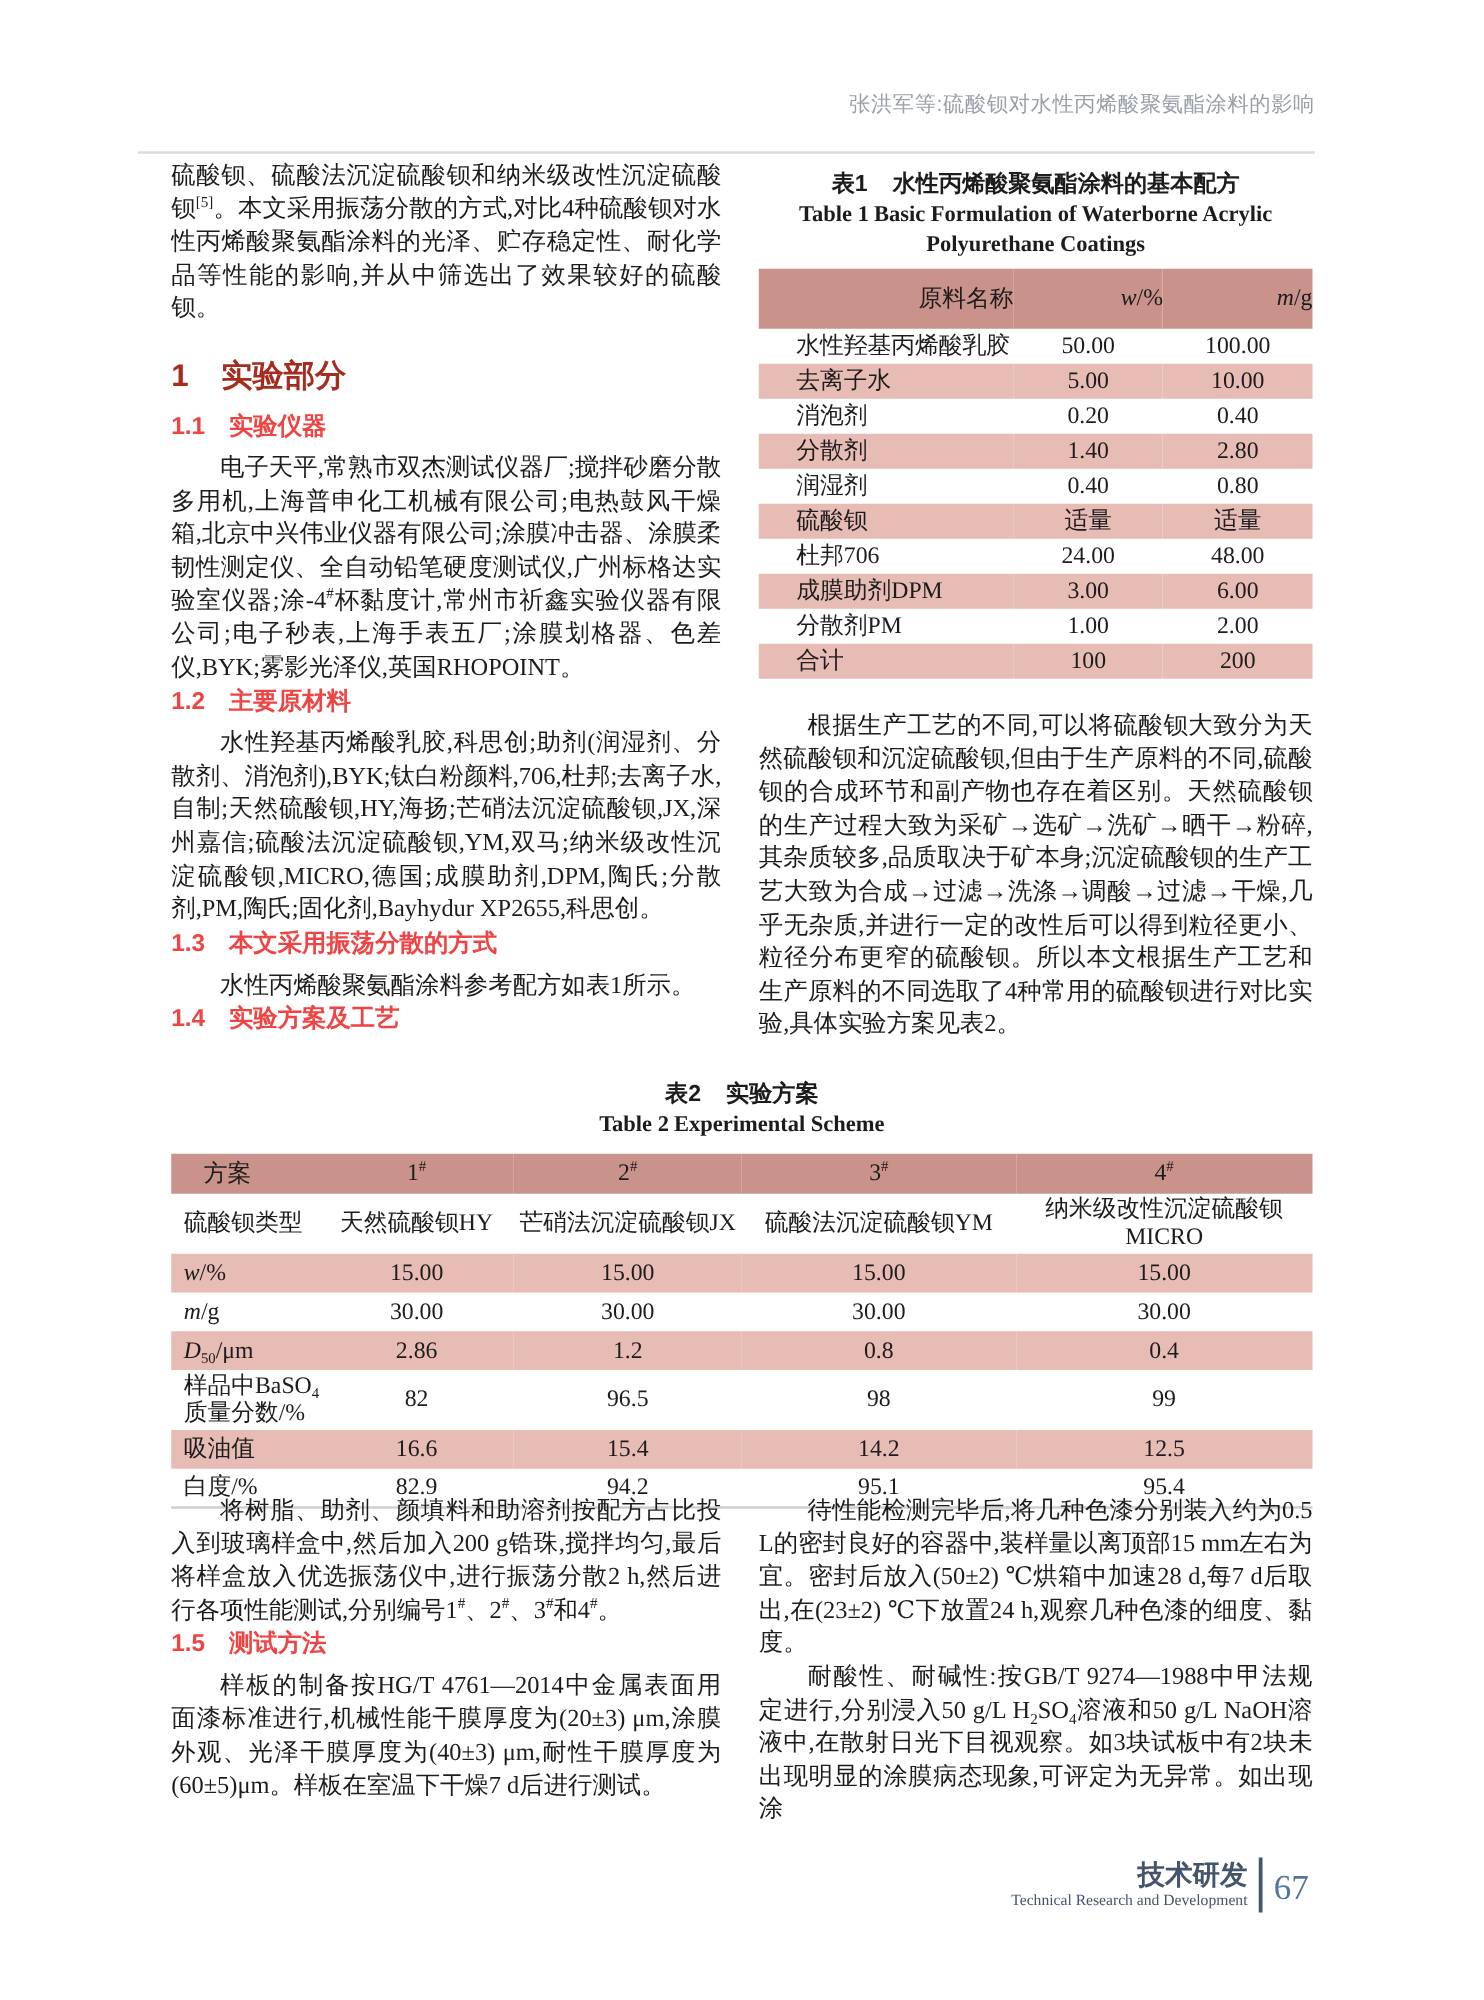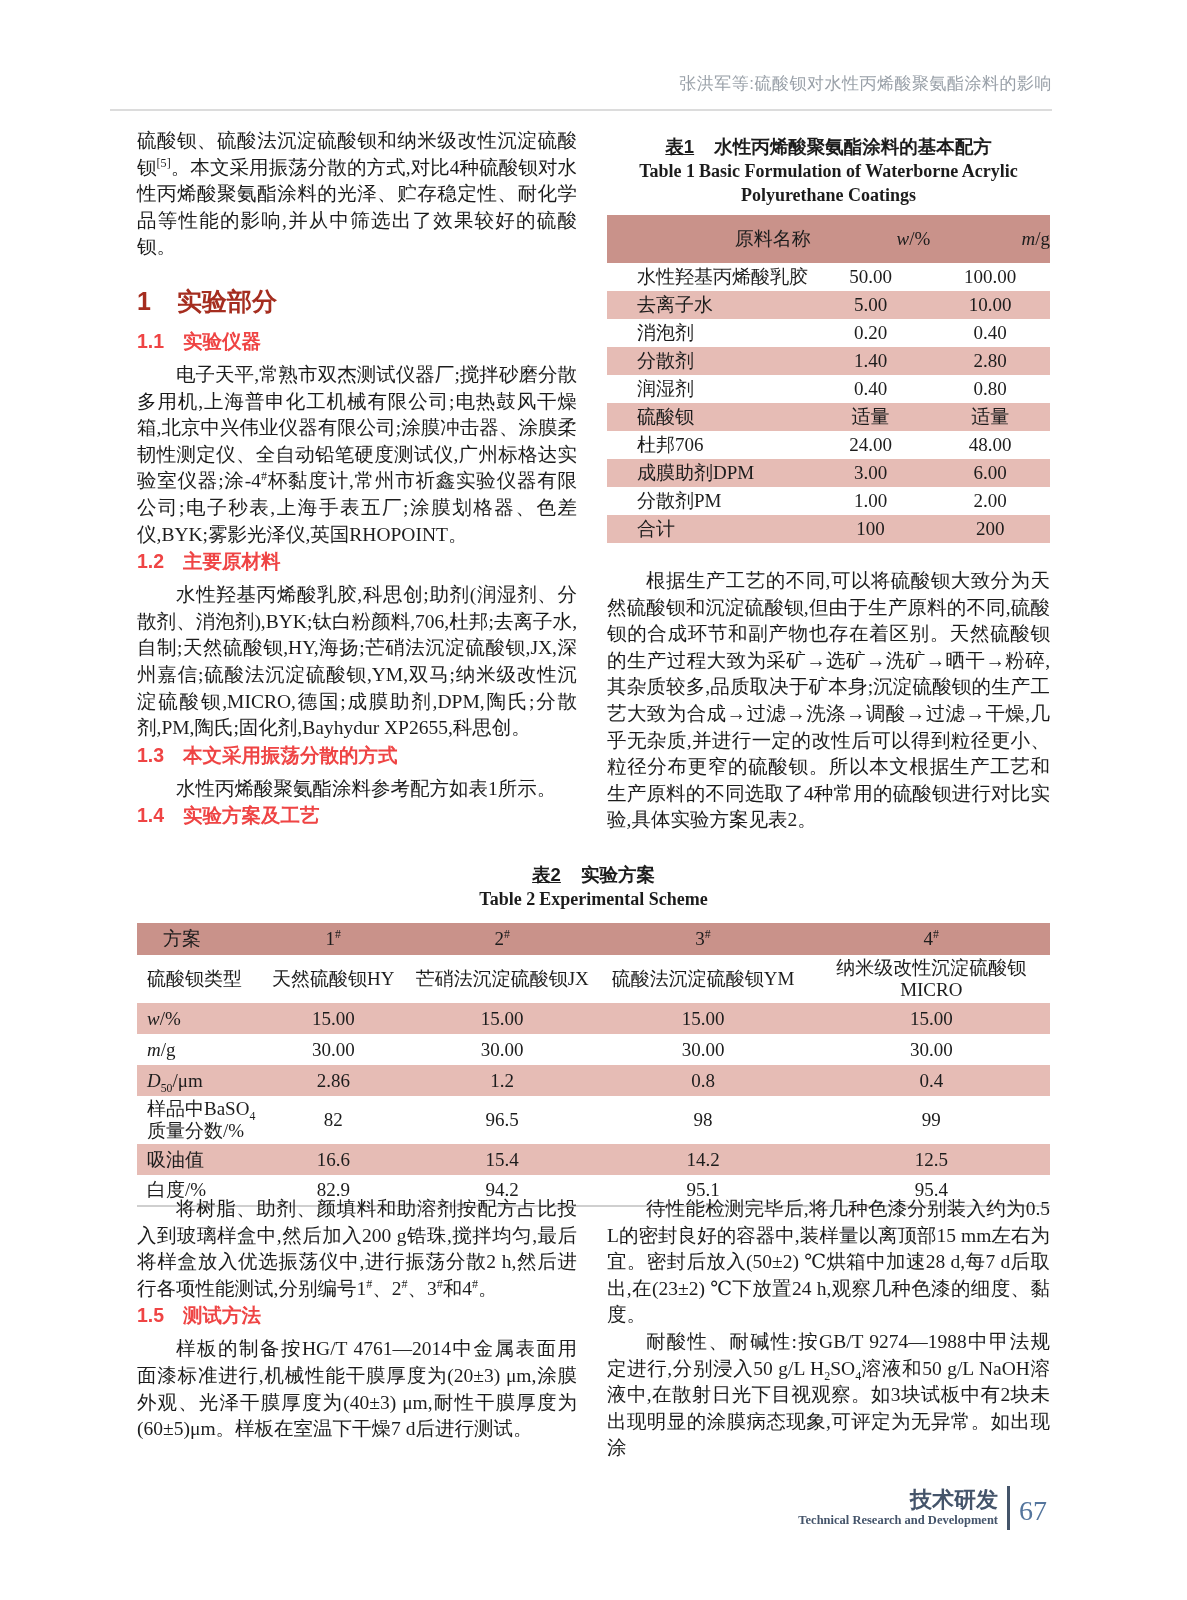--- a/index.html
+++ b/index.html
@@ -10,21 +10,21 @@
     font-family:"Liberation Serif","DejaVu Serif",serif;
     color:#1c1c1c;
   }
   .page { position:absolute; inset:0; background:#fff; overflow:hidden; }
 
   
   .running-head {
     position:absolute; left:110px; top:72px; width:942px;
     text-align:right; font-family:"Liberation Sans","DejaVu Sans",sans-serif;
     font-size:17px; color:#99a0a8; letter-spacing:0.5px;
-    padding-bottom:14px; border-bottom:2px solid #dcdcdc;
+    padding-bottom:26px; border-bottom:2px solid #dcdcdc;
   }
 
   
   .cols { position:absolute; left:137px; top:128px; width:913px; display:flex; gap:30px; }
   .col-l { width:440px; }
   .col-r { width:443px; }
 
   p.body {
     font-size:19.5px; line-height:26.6px; text-align:justify;
   }
@@ -39,21 +39,21 @@
     color:#ef4444; font-family:"Liberation Sans","DejaVu Sans",sans-serif;
     font-size:19.5px; font-weight:bold; margin:0 0 7px 0; line-height:27px;
   }
   .h2 .num { margin-right:19px; }
 
   
   .cap-cn {
     text-align:center; font-family:"Liberation Sans","DejaVu Sans",sans-serif;
     font-weight:bold; font-size:18.5px; line-height:25px; margin-top:6px;
   }
-  .cap-cn .cap-label { margin-right:20px;text-decoration:underline; }
+  .cap-cn .cap-label { margin-right:20px; }
   .cap-en {
     text-align:center; font-weight:bold; font-size:18px; line-height:24px;
     font-family:"Liberation Serif","DejaVu Serif",serif;
   }
   .cap-en .cap-label { margin-right:4px; }
 
   table { border-collapse:collapse; width:100%; font-size:19px; }
   th { font-weight:normal; }
   sup { font-size:62%; line-height:0; vertical-align:super; }
   sub { font-size:62%; line-height:0; vertical-align:sub; }
@@ -87,21 +87,21 @@
     position:absolute; top:1486px; right:140px;
     display:flex; align-items:center; gap:9px;
   }
   .footer-labels { text-align:right; }
   .footer-cn {
     font-family:"Liberation Sans","DejaVu Sans",sans-serif;
     font-weight:bold; font-size:22px; line-height:24px; color:#44546a;
   }
   .footer-en {
     font-family:"Liberation Serif","DejaVu Serif",serif;
-    font-weight:bold; font-size:12.5px; line-height:17px; color:#44546a;
+    font-weight:normal; font-size:12.5px; line-height:17px; color:#44546a;
   }
   .footer-bar { width:3px; height:44px; background:#44546a; }
   .footer-page {
     font-family:"Liberation Serif","DejaVu Serif",serif;
     font-size:28px; color:#54759d; padding-top:6px;
   }
 </style>
 </head>
 <body>
 

